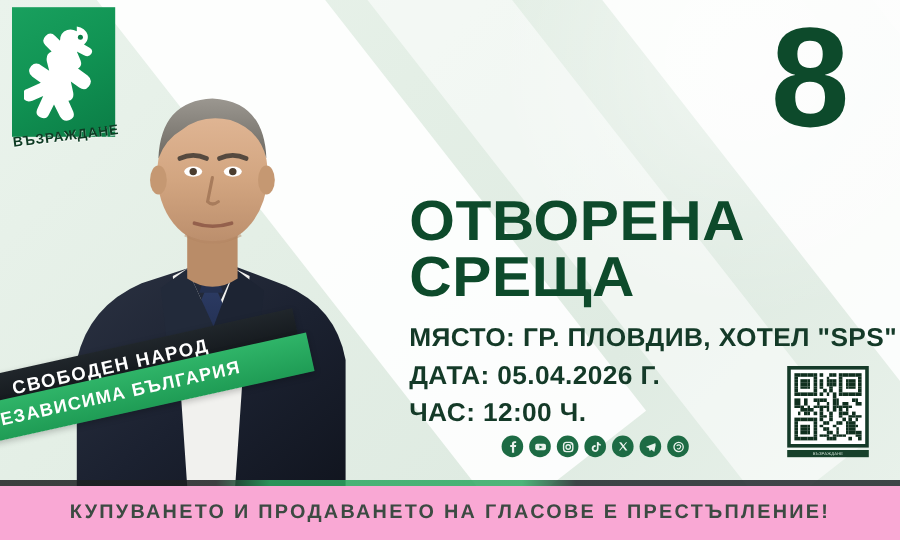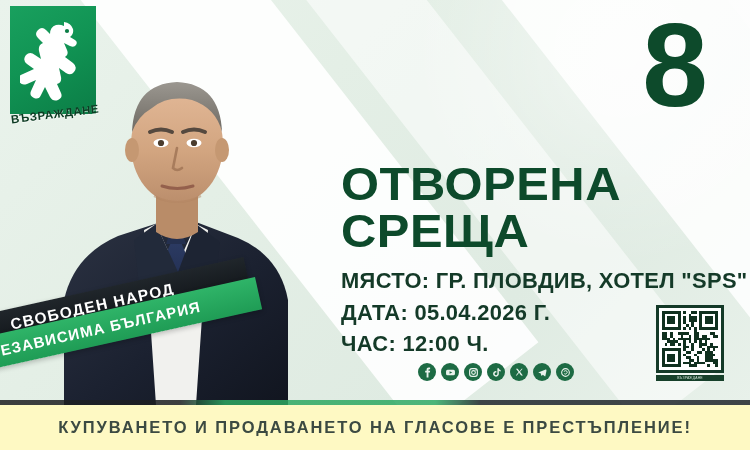--- a/index.html
+++ b/index.html
@@ -144,21 +144,21 @@
     margin-top:2px; width:68px;
     font-size:3.4px; letter-spacing:0.2px;
     color:#31503f; text-align:center;
     background:#16402a; color:#cfe0d5; padding:1px 0;
     overflow:hidden; white-space:nowrap;
   }
 
   
   .bottom-banner{
     position:absolute; left:0; top:405px; width:750px; height:45px;
-    background:#fef9c3;
+    background:#f9a8d4;
     display:flex; align-items:center; justify-content:center;
   }
   .bottom-banner span{
     font-size:16.5px; font-weight:bold; letter-spacing:1.9px;
     color:#3c4a42;
     font-family:"Liberation Sans", sans-serif;
   }
   .banner-edge{
     position:absolute; left:0; top:400px; width:750px; height:6px;
     background:linear-gradient(90deg,#1d1f22 0%,#1d1f22 24%,#2ea862 30%,#2ea862 58%,#20262b 64%,#20262b 100%);

